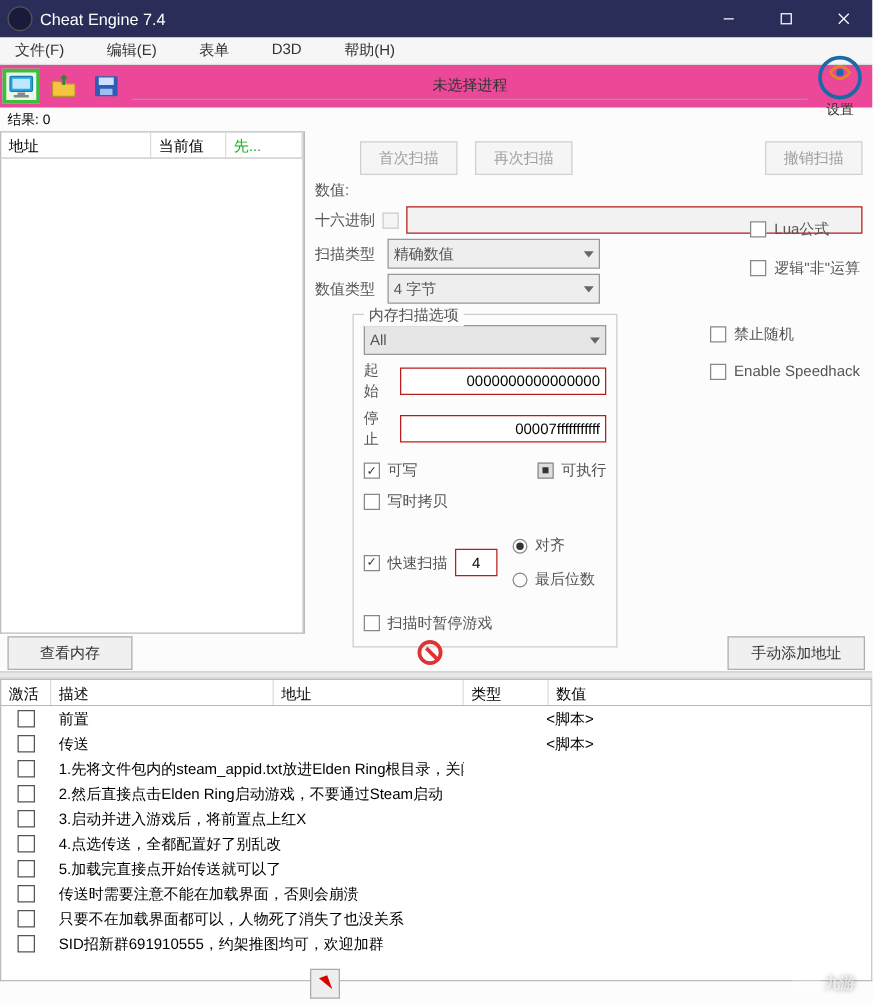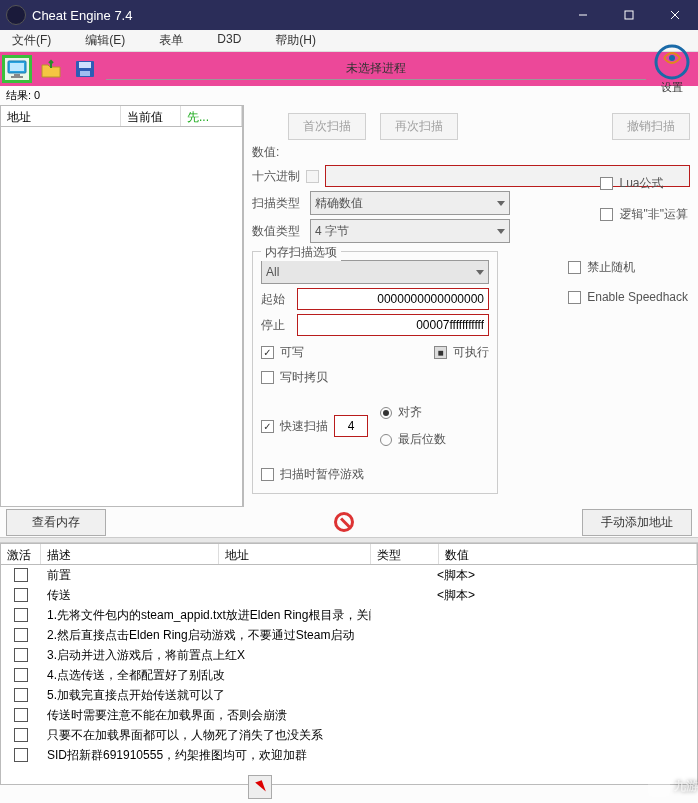--- a/index.html
+++ b/index.html
@@ -32,21 +32,21 @@
 .lh-prev { color: #1aaa1a; flex: 1; }
 .list-body { flex: 1; background: #fff; border: 1px solid #bbb; border-top: none; }
 
 .right-pane { flex: 1; padding: 4px 8px 4px 8px; position: relative; }
 .btn { background: #f0f0f0; border: 1px solid #adadad; padding: 4px 14px; color: #333; }
 .btn.dis { color: #a0a0a0; border-color: #d0d0d0; background: #f5f5f5; }
 .row { display: flex; align-items: center; margin: 4px 0; gap: 6px; }
 .lbl { color: #555; font-size: 12px; }
 .input { background: #fff; border: 1px solid #b91c1c; padding: 3px 4px; height: 22px; }
 .input.dis { background: #f2f2f2; color: #aaa; }
-.select { background: #eee; border: 1px solid #999; padding: 3px 4px; height: 24px; width: 200px; display: flex; justify-content: space-between; align-items: center; color: #555; }
+.select { background: #eee; border: 1px solid #999; padding: 3px 4px; height: 24px; width: 170px; display: flex; justify-content: space-between; align-items: center; color: #555; }
 .chev { width: 0; height: 0; border-left: 4px solid transparent; border-right: 4px solid transparent; border-top: 5px solid #666; }
 .chk { width: 13px; height: 13px; border: 1px solid #888; background: #fff; display: inline-flex; align-items: center; justify-content: center; font-size: 10px; color: #333; }
 .chk.dis { border-color: #ccc; background: #f5f5f5; color: #bbb; }
 .radio { width: 12px; height: 12px; border: 1px solid #888; border-radius: 50%; display: inline-flex; align-items: center; justify-content: center; }
 .radio .dot { width: 6px; height: 6px; background: #333; border-radius: 50%; }
 .group { border: 1px solid #ccc; padding: 8px 8px 6px 8px; position: relative; margin-top: 8px; }
 .group .legend { position: absolute; top: -8px; left: 8px; background: #fcfcfc; padding: 0 4px; color: #555; }
 .side-opts { position: absolute; right: 10px; top: 66px; display: flex; flex-direction: column; gap: 6px; }
 .side-opts2 { position: absolute; right: 10px; top: 150px; display: flex; flex-direction: column; gap: 6px; }
 
@@ -63,21 +63,21 @@
 .table-head { display: flex; background: #fff; border: 1px solid #bbb; height: 22px; }
 .table-head div { padding: 3px 6px; border-right: 1px solid #ddd; }
 .th-act { width: 40px; } .th-desc { width: 178px; } .th-addr { width: 152px; } .th-type { width: 68px; } .th-val { flex: 1; }
 .table-body { background: #fff; border: 1px solid #bbb; border-top: none; height: 220px; overflow: hidden; }
 .trow { display: flex; align-items: center; height: 20px; }
 .trow .cell-act { width: 40px; display: flex; justify-content: center; }
 .trow .cell-desc { width: 330px; padding-left: 6px; color: #000; white-space: nowrap; overflow: hidden; }
 .trow .cell-val { padding-left: 6px; color: #000; }
 .cbox { width: 14px; height: 14px; border: 1px solid #555; background: #fff; }
 
-.watermark { position: absolute; right: 0; bottom: 6px; color: rgba(255,255,255,0.6); font-size: 16px; font-weight: bold; text-shadow: 0 0 4px rgba(0,0,0,0.4); pointer-events: none; display:flex; align-items:center; gap:4px;}
+.watermark { position: absolute; right: 14px; bottom: 6px; color: rgba(255,255,255,0.6); font-size: 16px; font-weight: bold; text-shadow: 0 0 4px rgba(0,0,0,0.4); pointer-events: none; display:flex; align-items:center; gap:4px;}
 .watermark .g { width:22px; height:22px; background: rgba(255,255,255,0.25); border-radius:4px; }
 
 svg { display: block; }
 </style>
 </head>
 <body>
 
 <div class="titlebar">
   <div class="icon"></div>
   <div class="title">Cheat Engine 7.4</div>
@@ -200,21 +200,21 @@
       <label class="row">
           <span class="chk"></span>
           <span class="lbl">禁止随机</span>
         </label>
       <label class="row">
           <span class="chk"></span>
           <span class="lbl">Enable Speedhack</span>
         </label>
     </div>
 
-    <div class="group" style="width:246px; ">
+    <div class="group" style="width:212px; margin-left:30px;">
       <span class="legend">内存扫描选项</span>
       <div class="select" style="width:100%; background:#e6e6e6;">
           <span>All</span>
           <span class="chev"></span>
         </div>
       <div class="row">
           <span class="lbl" style="width:30px">起始</span>
           <input class="input" style="flex: 1 1 0%; text-align: right;" value="0000000000000000">
         </div>
       <div class="row">

